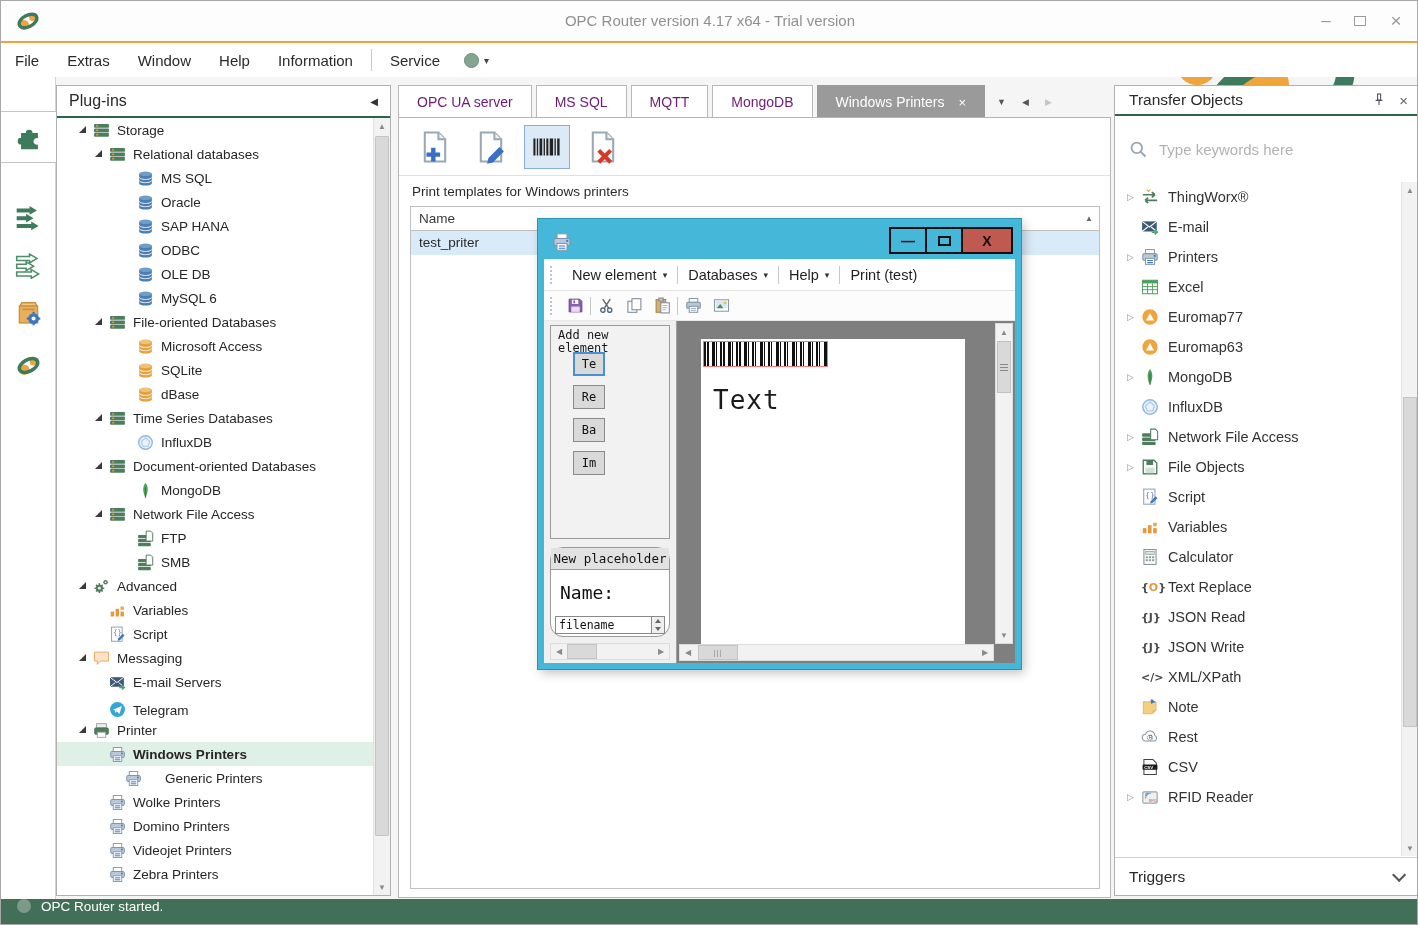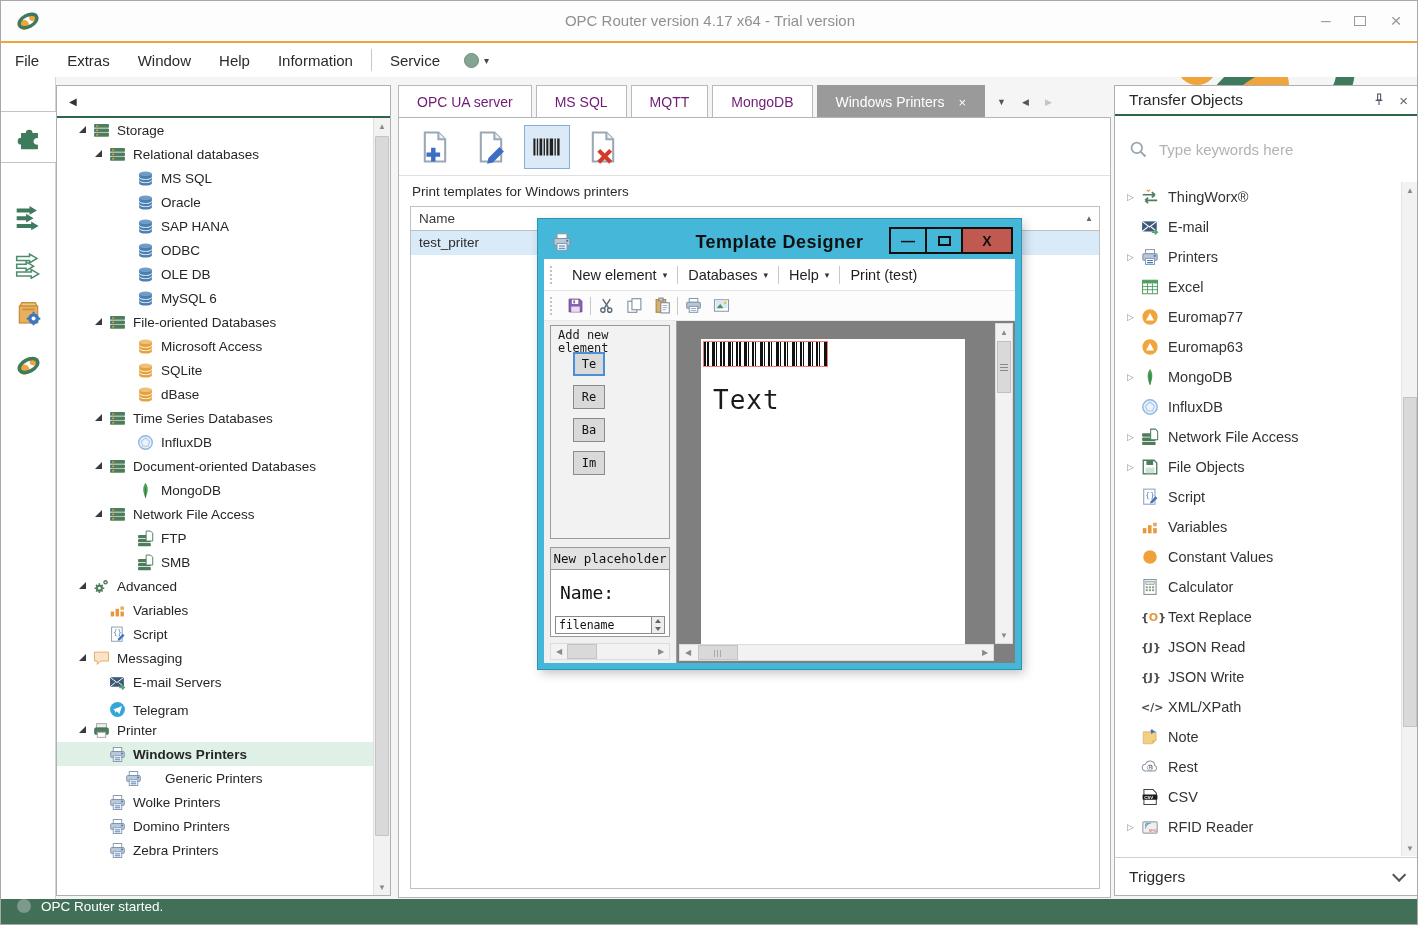--- a/index.html
+++ b/index.html
@@ -97,21 +97,21 @@
   .dtool .ic { width:17px; height:17px; }
   .dbody { position:relative; height:342px; }
 
   .dleft { position:absolute; left:0; top:0; width:132px; height:342px; background:#f0f0f0; }
   .groupbox { position:absolute; left:6px; width:120px; border:1px solid #9a9a9a; background:#f2f2f2; }
   .gb1 { top:4px; height:214px; }
   .gb1 .gbtitle { font-family:"DejaVu Sans Mono",monospace; font-size:12px; color:#1a1a1a; padding:3px 0 0 7px; line-height:13px; width:80px; }
   .ebtns { position:absolute; left:22px; top:26px; display:flex; flex-direction:column; gap:9px; }
   .ebtn { width:32px; height:24px; background:#d9d9d9; border:1px solid #8a8a8a; font-family:"DejaVu Sans Mono",monospace; font-size:12px; color:#111; display:flex; align-items:center; justify-content:center; cursor:pointer; }
   .ebtn.focus { border:2px solid #4a90d9; }
-  .gb2 { top:226px; height:90px; background:#fff; }
+  .gb2 { top:226px; height:90px; background:#fff;border-radius:13px; }
   .gb2 .gb2head { height:22px; background:#e2e2e2; border-bottom:1px solid #9a9a9a; font-family:"DejaVu Sans Mono",monospace; font-size:12.5px; color:#111; display:flex; align-items:center; justify-content:center; cursor:pointer; }
   .gb2 .nlabel { font-family:"DejaVu Sans Mono",monospace; font-size:18px; color:#111; margin:12px 0 0 9px; }
   .nrow { position:absolute; left:4px; bottom:2px; right:4px; display:flex; }
   .ninput { flex:1; height:18px; border:1px solid #8a8a8a; font-family:"DejaVu Sans Mono",monospace; font-size:11.5px; padding:1px 3px; color:#111; background:#fff; min-width:0; }
   .spin { width:13px; height:18px; border:1px solid #8a8a8a; border-left:none; background:#eee; display:flex; flex-direction:column; align-items:center; justify-content:space-around; cursor:pointer; }
   .spin i { width:0; height:0; border-left:3px solid transparent; border-right:3px solid transparent; }
   .spin .su { border-bottom:4px solid #666; } .spin .sd { border-top:4px solid #666; }
   .hsb { position:absolute; height:17px; background:#f2f2f2; border:1px solid #dcdcdc; display:flex; align-items:center; }
   .hsb .harr { width:16px; height:15px; display:flex; align-items:center; justify-content:center; font-size:8px; color:#8a8a8a; cursor:pointer; }
   .hsb .htrack { flex:1; position:relative; height:15px; }
@@ -249,20 +249,21 @@
             <circle cx="9" cy="17" r="5" fill="#f0a43c"></circle>
             <circle cx="17.5" cy="9.5" r="3.4" fill="#f0a43c"></circle>
             <ellipse cx="13" cy="13" rx="9.6" ry="5.6" fill="none" stroke="#3e7a5c" stroke-width="3.4" transform="rotate(-28 13 13)"></ellipse>
           </svg>
         </span>
       </div>
     </div>
 
   <div class="plugins">
     <div class="phead">
+      <span class="ptitle">Plug-ins</span>
       <span class="pcollapse">◀</span>
     </div>
     <div class="greenline"></div>
     <div class="ptree">
         <div class="trow" style="padding-left: 22px;">
           <span class="exp open"></span>
           <span class="ic">
             <svg viewBox="0 0 16 16">
               <g fill="#4e7d5e">
                 <rect x="1" y="1.8" width="14" height="3.6" rx="0.8"></rect>
@@ -640,20 +641,33 @@
           <span class="ic">
             <svg viewBox="0 0 16 16">
               <rect x="4" y="1.4" width="8" height="3.8" fill="#fff" stroke="#8a9aaa" stroke-width="0.9"></rect>
               <rect x="1.6" y="5.2" width="12.8" height="5.6" rx="1" fill="#b9c9d9" stroke="#7e93a8" stroke-width="0.9"></rect>
               <circle cx="12.2" cy="7" r="0.9" fill="#3c77c2"></circle>
               <rect x="4" y="9.2" width="8" height="5.4" fill="#fff" stroke="#8a9aaa" stroke-width="0.9"></rect>
               <path d="M5.4 11.2h5.2M5.4 13h5.2" stroke="#3c77c2" stroke-width="0.9"></path>
             </svg>
           </span>
           <span>Domino Printers</span>
+        </div>
+        <div class="trow" style="padding-left: 38px;">
+          <span class="exp"></span>
+          <span class="ic">
+            <svg viewBox="0 0 16 16">
+              <rect x="4" y="1.4" width="8" height="3.8" fill="#fff" stroke="#8a9aaa" stroke-width="0.9"></rect>
+              <rect x="1.6" y="5.2" width="12.8" height="5.6" rx="1" fill="#b9c9d9" stroke="#7e93a8" stroke-width="0.9"></rect>
+              <circle cx="12.2" cy="7" r="0.9" fill="#3c77c2"></circle>
+              <rect x="4" y="9.2" width="8" height="5.4" fill="#fff" stroke="#8a9aaa" stroke-width="0.9"></rect>
+              <path d="M5.4 11.2h5.2M5.4 13h5.2" stroke="#3c77c2" stroke-width="0.9"></path>
+            </svg>
+          </span>
+          <span>Videojet Printers</span>
         </div>
         <div class="trow" style="padding-left: 38px;">
           <span class="exp"></span>
           <span class="ic">
             <svg viewBox="0 0 16 16">
               <rect x="4" y="1.4" width="8" height="3.8" fill="#fff" stroke="#8a9aaa" stroke-width="0.9"></rect>
               <rect x="1.6" y="5.2" width="12.8" height="5.6" rx="1" fill="#b9c9d9" stroke="#7e93a8" stroke-width="0.9"></rect>
               <circle cx="12.2" cy="7" r="0.9" fill="#3c77c2"></circle>
               <rect x="4" y="9.2" width="8" height="5.4" fill="#fff" stroke="#8a9aaa" stroke-width="0.9"></rect>
               <path d="M5.4 11.2h5.2M5.4 13h5.2" stroke="#3c77c2" stroke-width="0.9"></path>
@@ -755,21 +769,20 @@
     <div class="dtitle">
       <span class="ic">
           <svg viewBox="0 0 16 16">
             <rect x="4" y="1.4" width="8" height="3.8" fill="#fff" stroke="#8a9aaa" stroke-width="0.9"></rect>
             <rect x="1.6" y="5.2" width="12.8" height="5.6" rx="1" fill="#b9c9d9" stroke="#7e93a8" stroke-width="0.9"></rect>
             <circle cx="12.2" cy="7" r="0.9" fill="#3c77c2"></circle>
             <rect x="4" y="9.2" width="8" height="5.4" fill="#fff" stroke="#8a9aaa" stroke-width="0.9"></rect>
             <path d="M5.4 11.2h5.2M5.4 13h5.2" stroke="#3c77c2" stroke-width="0.9"></path>
           </svg>
         </span>
-      <span class="dtext">Template Designer</span>
       <div class="dbtns">
         <div class="dbtn">—</div>
         <div class="dbtn">
             <span class="maxg"></span>
           </div>
         <div class="dbtn close">X</div>
       </div>
     </div>
     <div class="dmenu">
       <span class="draghandle"></span>
@@ -1068,29 +1081,20 @@
                 <rect x="10.8" y="4.2" width="3.2" height="3.2" opacity="0.85"></rect>
               </g>
             </svg>
           </span>
           <span>Variables</span>
         </div>
         <div class="titem">
           <span class="texp"></span>
           <span class="ic">
             <svg viewBox="0 0 16 16">
-              <circle cx="8" cy="8" r="6" fill="#f0a03c"></circle>
-            </svg>
-          </span>
-          <span>Constant Values</span>
-        </div>
-        <div class="titem">
-          <span class="texp"></span>
-          <span class="ic">
-            <svg viewBox="0 0 16 16">
               <rect x="2.6" y="1.4" width="10.8" height="13.2" fill="#fff" stroke="#8a96a4"></rect>
               <rect x="4.2" y="3" width="7.6" height="2.8" fill="#d6e4d6" stroke="#8a96a4" stroke-width="0.6"></rect>
               <g fill="#8aa08a">
                 <rect x="4.2" y="7.4" width="1.9" height="1.7"></rect>
                 <rect x="7" y="7.4" width="1.9" height="1.7"></rect>
                 <rect x="9.8" y="7.4" width="1.9" height="1.7"></rect>
                 <rect x="4.2" y="10" width="1.9" height="1.7"></rect>
                 <rect x="7" y="10" width="1.9" height="1.7"></rect>
                 <rect x="9.8" y="10" width="1.9" height="1.7"></rect>
               </g>

